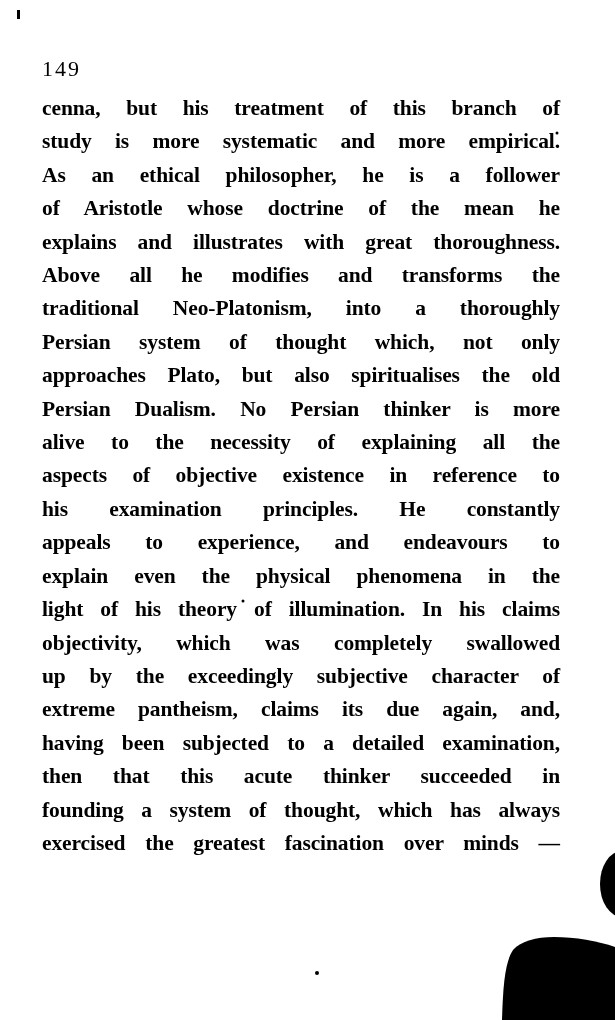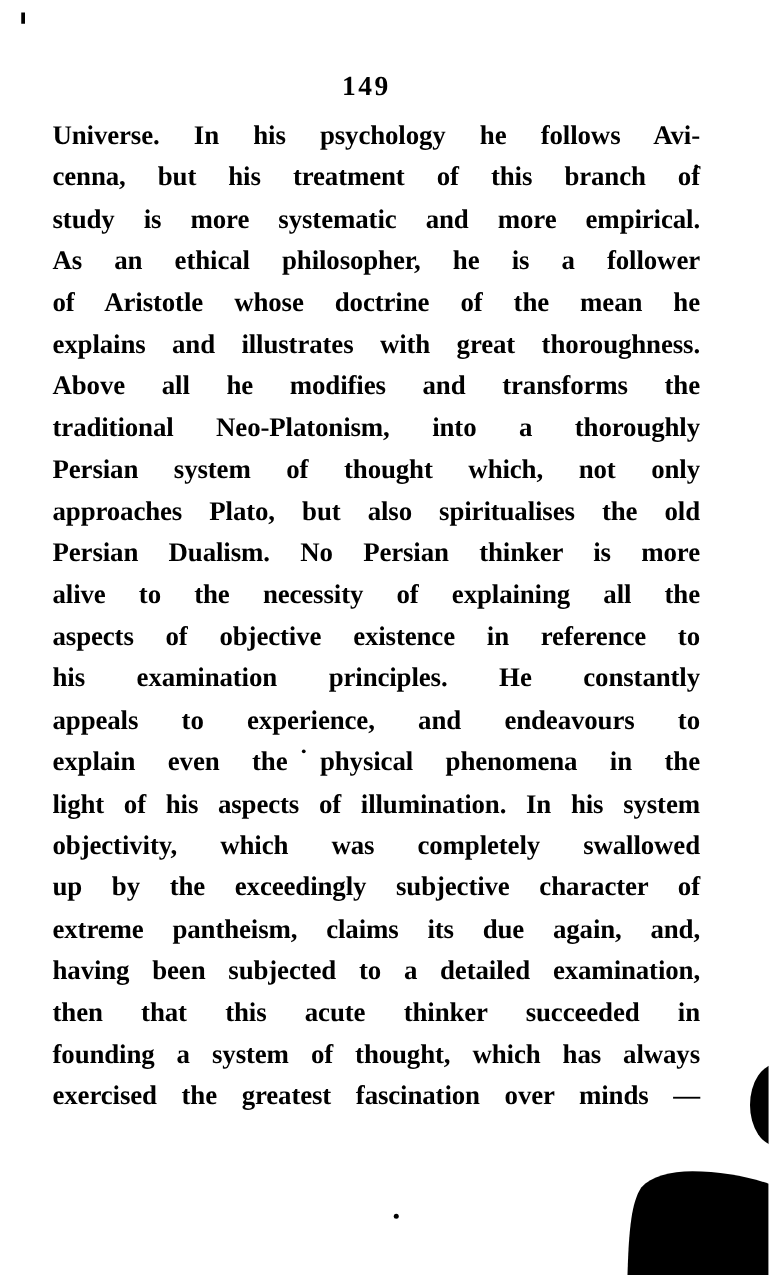--- a/index.html
+++ b/index.html
@@ -15,23 +15,22 @@
     background: var(--paper);
     overflow: hidden;
     font-family: "Liberation Serif", "DejaVu Serif", serif;
     color: var(--ink);
   }
   .page-number {
     position: absolute;
     top: 56px;
     left: 42px;
     width: 502px;
-    text-align: center;
     font-size: 22px;
-    font-weight: 700;
+    font-weight: 400;
     letter-spacing: 2px;
   }
   .body-text {
     position: absolute;
     top: 92px;
     left: 42px;
     width: 518px;
   }
   .body-text .line {
     font-size: 21.5px;
@@ -53,37 +52,36 @@
     height: 1020px;
     pointer-events: none;
   }
 </style>
 </head>
 <body>
 
 <div class="page-number">149</div>
 
 <div class="body-text">
-    <div class="line">Universe. In his psychology he follows Avi-</div>
     <div class="line">cenna, but his treatment of this branch of</div>
     <div class="line">study is more systematic and more empirical.</div>
     <div class="line">As an ethical philosopher, he is a follower</div>
     <div class="line">of Aristotle whose doctrine of the mean he</div>
     <div class="line">explains and illustrates with great thoroughness.</div>
     <div class="line">Above all he modifies and transforms the</div>
     <div class="line">traditional Neo-Platonism, into a thoroughly</div>
     <div class="line">Persian system of thought which, not only</div>
     <div class="line">approaches Plato, but also spiritualises the old</div>
     <div class="line">Persian Dualism. No Persian thinker is more</div>
     <div class="line">alive to the necessity of explaining all the</div>
     <div class="line">aspects of objective existence in reference to</div>
     <div class="line">his examination principles. He constantly</div>
     <div class="line">appeals to experience, and endeavours to</div>
     <div class="line">explain even the physical phenomena in the</div>
-    <div class="line">light of his aspects of illumination. In his system</div>
+    <div class="line">light of his theory of illumination. In his claims</div>
     <div class="line">objectivity, which was completely swallowed</div>
     <div class="line">up by the exceedingly subjective character of</div>
     <div class="line">extreme pantheism, claims its due again, and,</div>
     <div class="line">having been subjected to a detailed examination,</div>
     <div class="line">then that this acute thinker succeeded in</div>
     <div class="line">founding a system of thought, which has always</div>
     <div class="line">exercised the greatest fascination over minds —</div>
   </div>
 
 <svg class="artifacts" width="615" height="1020" viewBox="0 0 615 1020" xmlns="http://www.w3.org/2000/svg">

